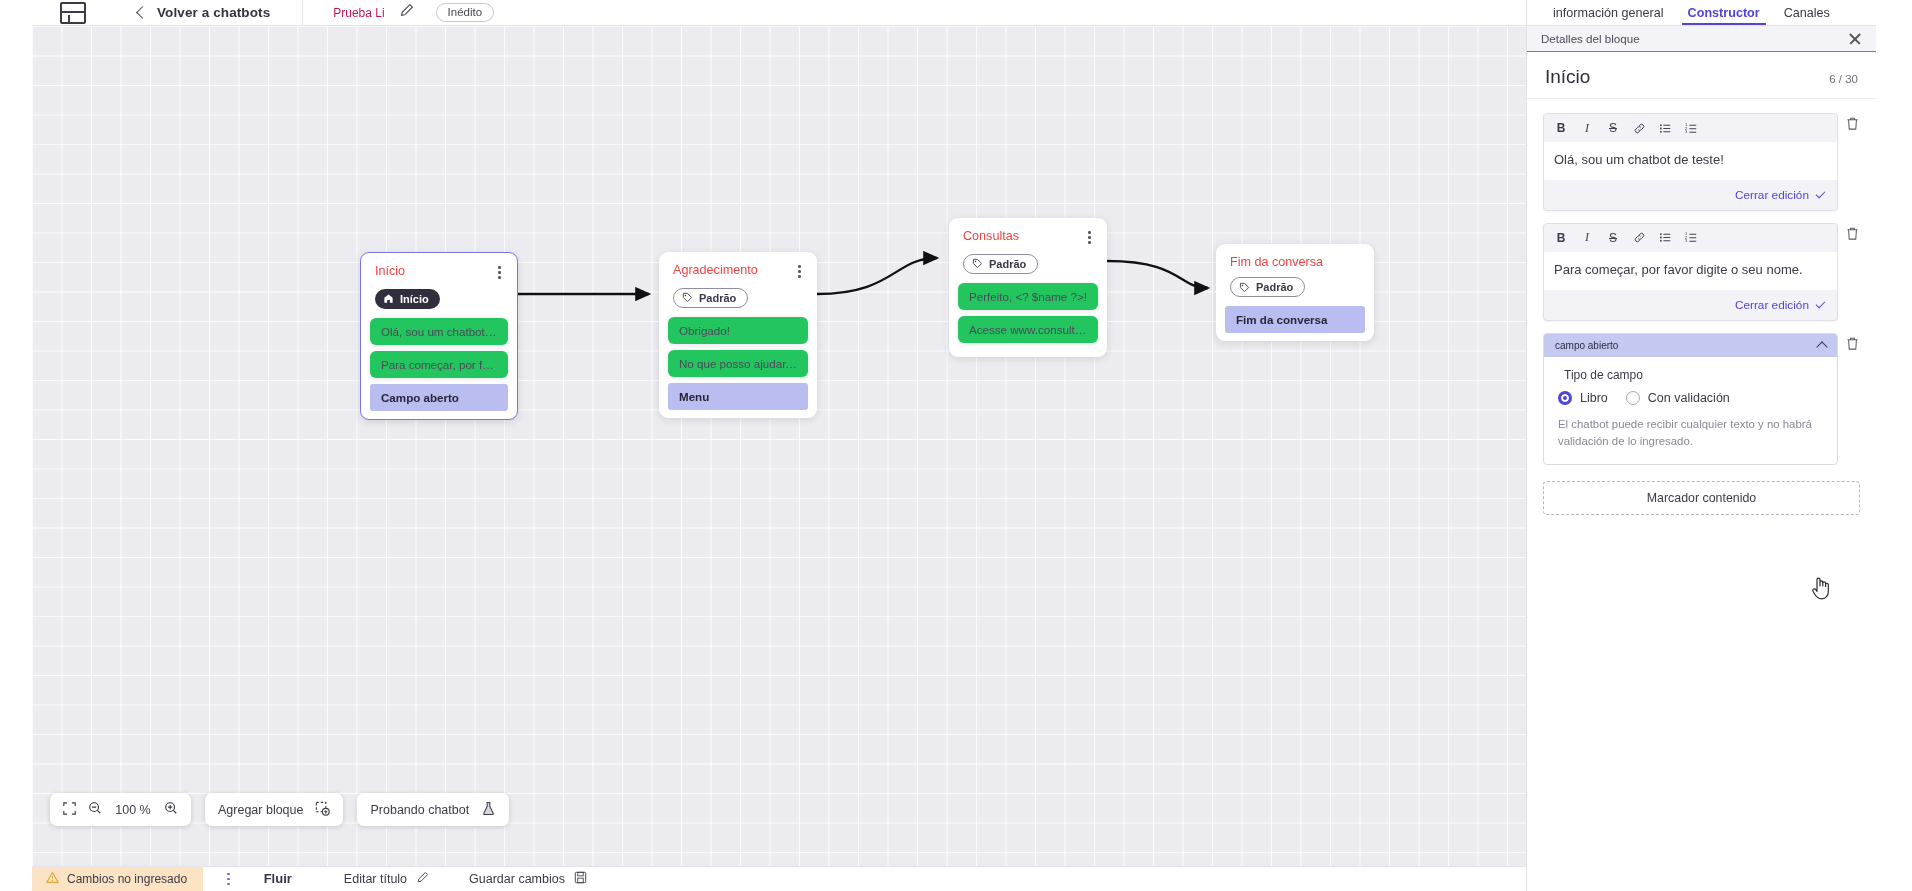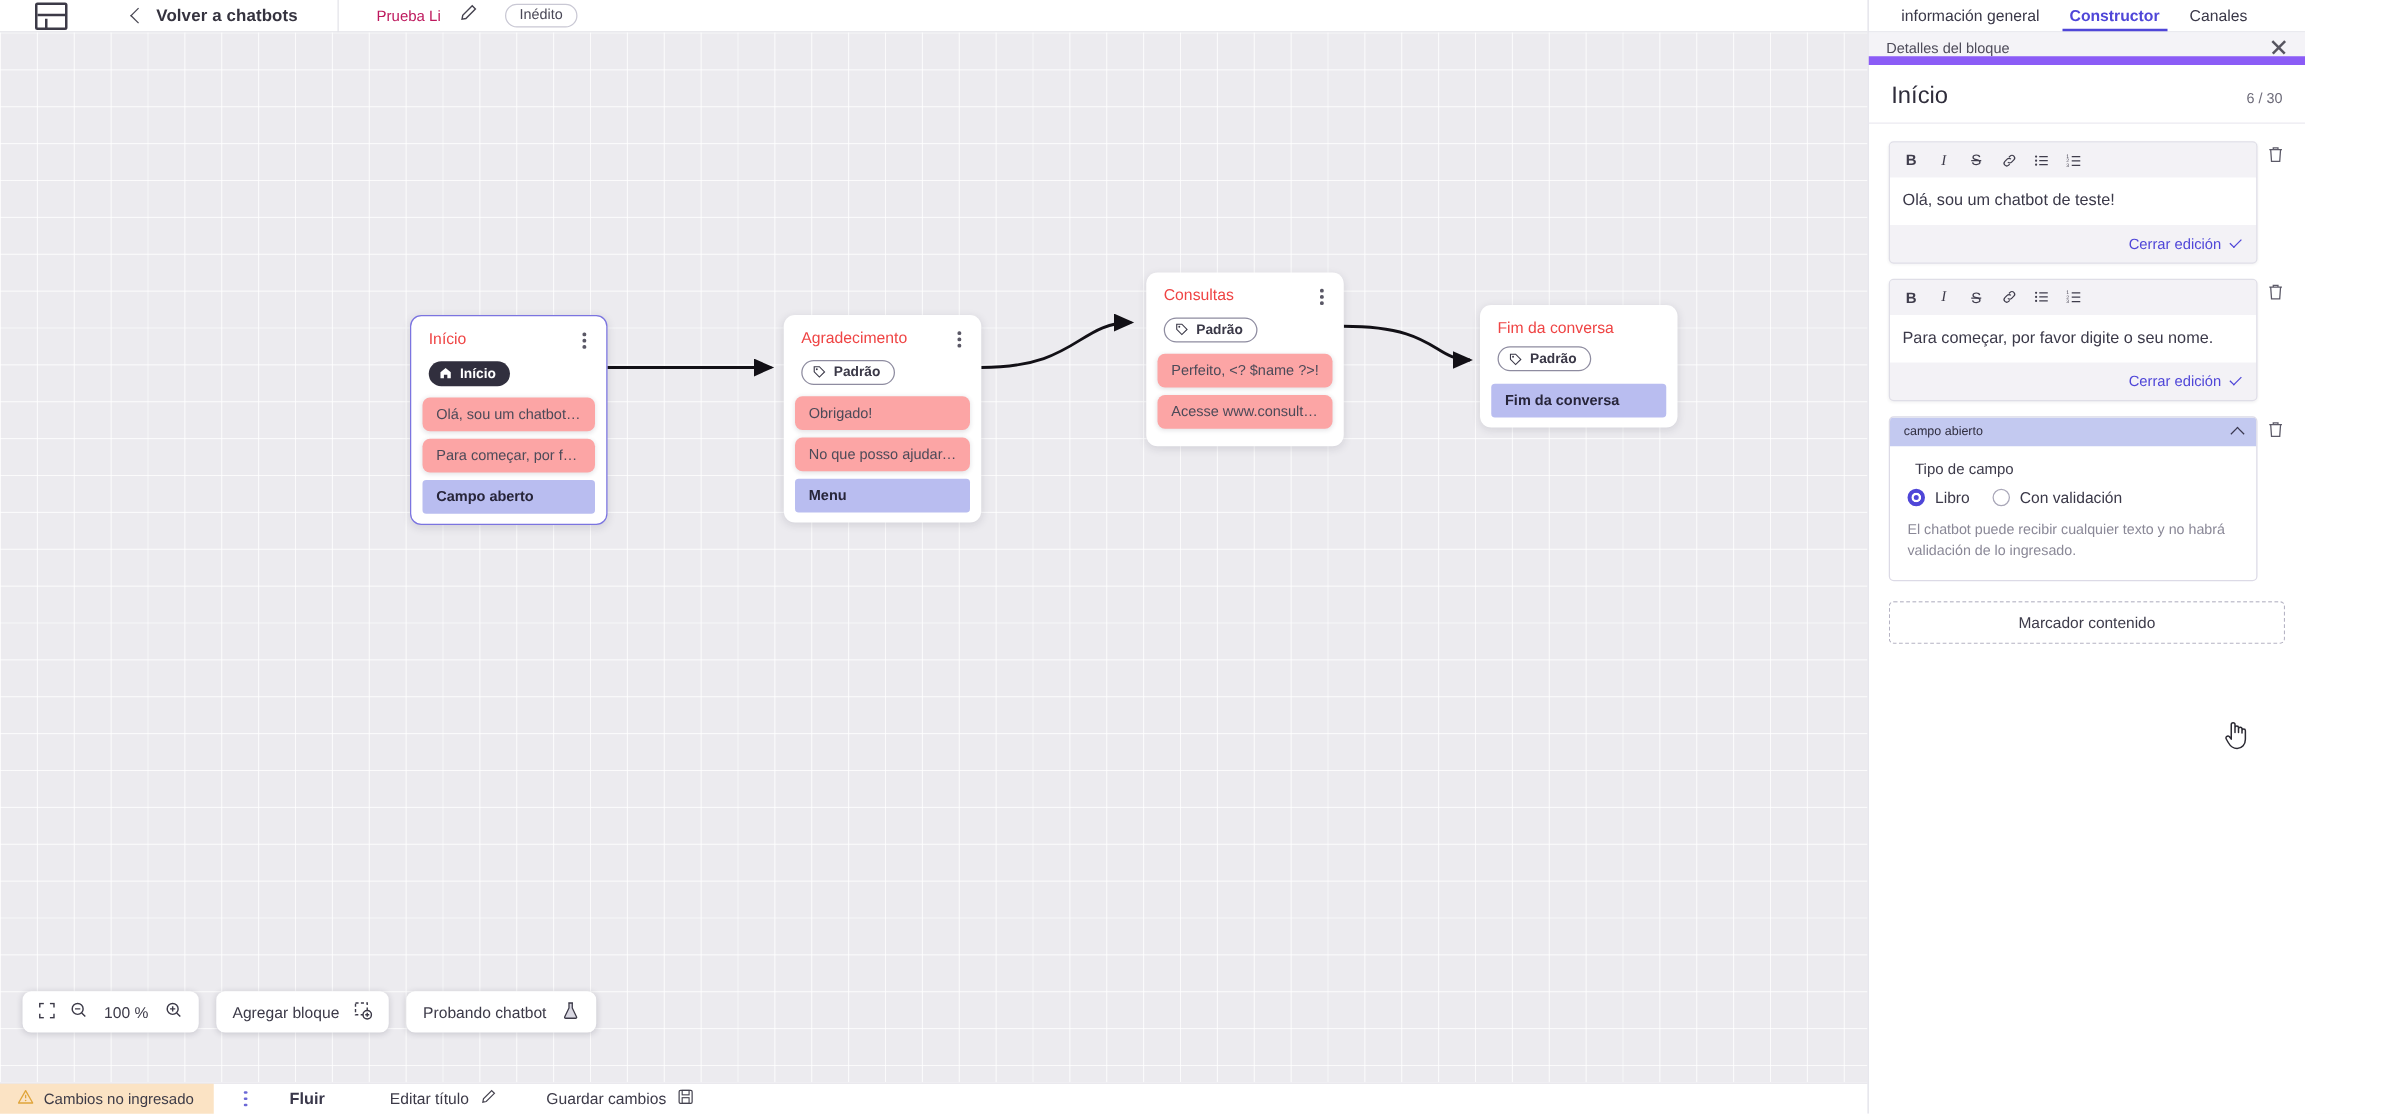--- a/index.html
+++ b/index.html
@@ -2,21 +2,21 @@
 <html><head>
 <meta charset="utf-8">
 <style>
   * { box-sizing: border-box; margin: 0; padding: 0; }
   html, body {
     width: 1912px; height: 891px;
     font-family: "Liberation Sans", sans-serif;
     background: #ffffff;
     overflow: hidden;
   }
-  .app { position: relative; width: 1844px; height: 891px; }
+  .app { position: relative; width: 1844px; height: 891px; margin-left: 32px; }
 
   
   .topbar {
     position: absolute; top: 0; left: 0; width: 1562px; height: 26px;
     background: #fff; display: flex; align-items: center;
     border-bottom: 1px solid #e2e2e8;
   }
   .logo-box {
     width: 26px; height: 22px; margin-left: 28px;
     border: 2px solid #3c3a47; border-radius: 2px;
@@ -72,21 +72,21 @@
     display:inline-flex; align-items:center; gap:6px;
     background: #312f3e; color: #fff; border-radius: 12px;
     padding: 4px 11px 4px 8px; font-size: 11px; font-weight: 700;
   }
   .pill-outline {
     display:inline-flex; align-items:center; gap:6px;
     border: 1px solid #8e8ca0; color: #3a3847; border-radius: 12px;
     background:#fff; padding: 3px 11px 3px 8px; font-size: 11px; font-weight: 600;
   }
   .msg-row {
-    margin: 0 9px 6px; background: #fca5a5; border-radius: 6px;
+    margin: 0 9px 6px; background: #22c55e; border-radius: 6px;
     box-shadow: 0 1px 4px rgba(40,38,60,.14);
     padding: 7px 11px; font-size: 11.6px; color: #4c4a58;
     white-space: nowrap; overflow: hidden; text-overflow: ellipsis;
   }
   .msg-row.hl {
     background: #b9bdf0; box-shadow: none; color: #27253a; font-weight: 600;
     border-radius: 3px; margin-bottom: 0;
   }
 
   
@@ -129,22 +129,22 @@
   .panel-tabs {
     height: 26px; display:flex; align-items:flex-end; gap: 0; padding: 0 14px;
     border-bottom: 1px solid #e4e3ea;
   }
   .ptab {
     font-size: 12.6px; color: #3a3848; padding: 0 12px 5px; cursor: pointer; position: relative;
   }
   .ptab.active { color: #4f46d8; font-weight: 700; }
   .ptab.active::after { content:""; position:absolute; left:6px; right:6px; bottom:0; height:2.4px; background:#4f46d8; }
   .panel-sub {
-    height: 26px; background:#f4f3f7; display:flex; align-items:flex-end; justify-content: space-between;
-    padding: 0 14px 0 14px; border-bottom: 7px solid #8b5cf6;
+    height: 26px; background:#f4f3f7; display:flex; align-items:center; justify-content: space-between;
+    padding: 0 14px 0 14px; border-bottom: 1px solid #8b5cf6;
   }
   .panel-sub-t { font-size: 11.6px; color: #4d4b59; }
   .xbtn { width:14px; height:14px; position:relative; cursor:pointer; }
   .xbtn::before, .xbtn::after {
     content:""; position:absolute; left:0; top:6px; width:14px; height:1.5px; background:#56545f;
   }
   .xbtn::before { transform: rotate(45deg); }
   .xbtn::after  { transform: rotate(-45deg); }
 
   .panel-title-row {

